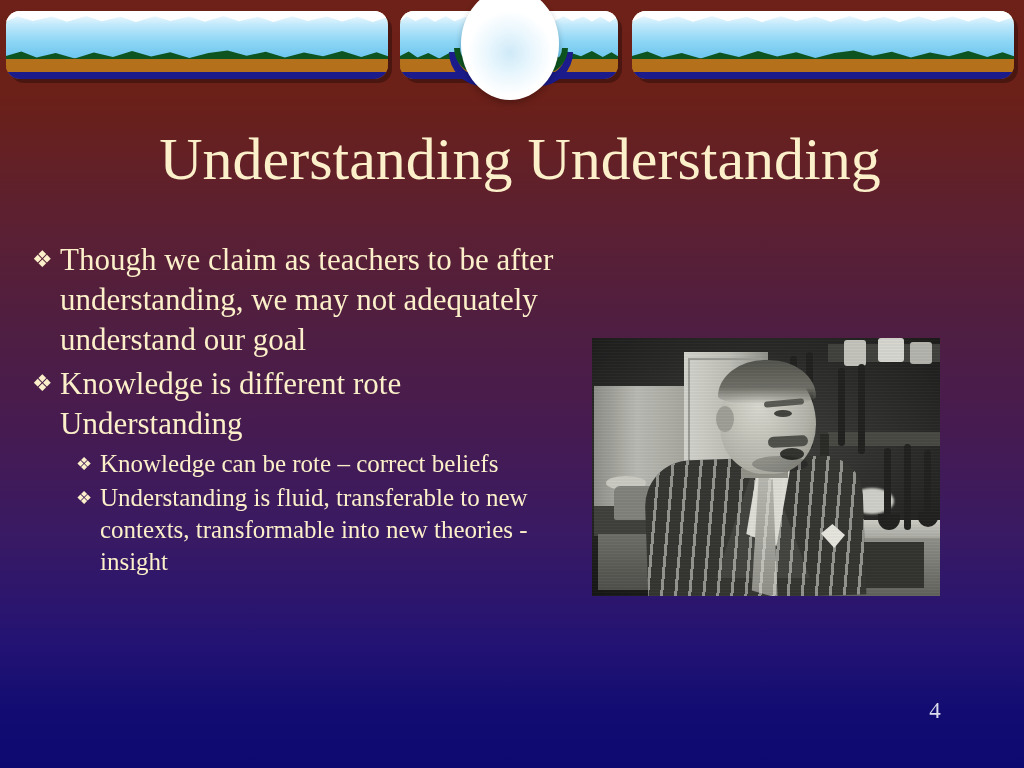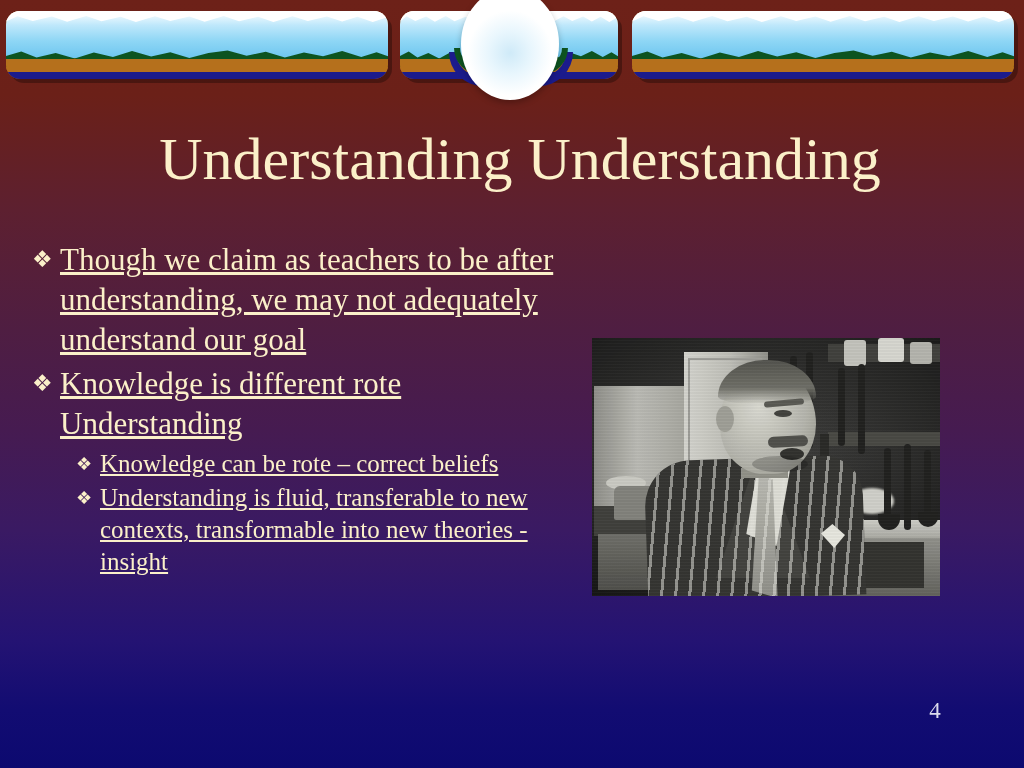--- a/index.html
+++ b/index.html
@@ -168,21 +168,21 @@
   }
   .lvl2 .marker {
     width: 30px;
     flex: 0 0 30px;
     font-size: 18px;
     line-height: 32px;
     text-align: left;
     padding-left: 6px;
     box-sizing: border-box;
   }
-  .bullet-text { flex: 1 1 auto; text-decoration: underline; }
+  .bullet-text { flex: 1 1 auto; }
 
   
   .photo-wrap {
     position: absolute;
     left: 592px;
     top: 338px;
     width: 348px;
     height: 258px;
     background: #1a1a1a;
     overflow: hidden;

